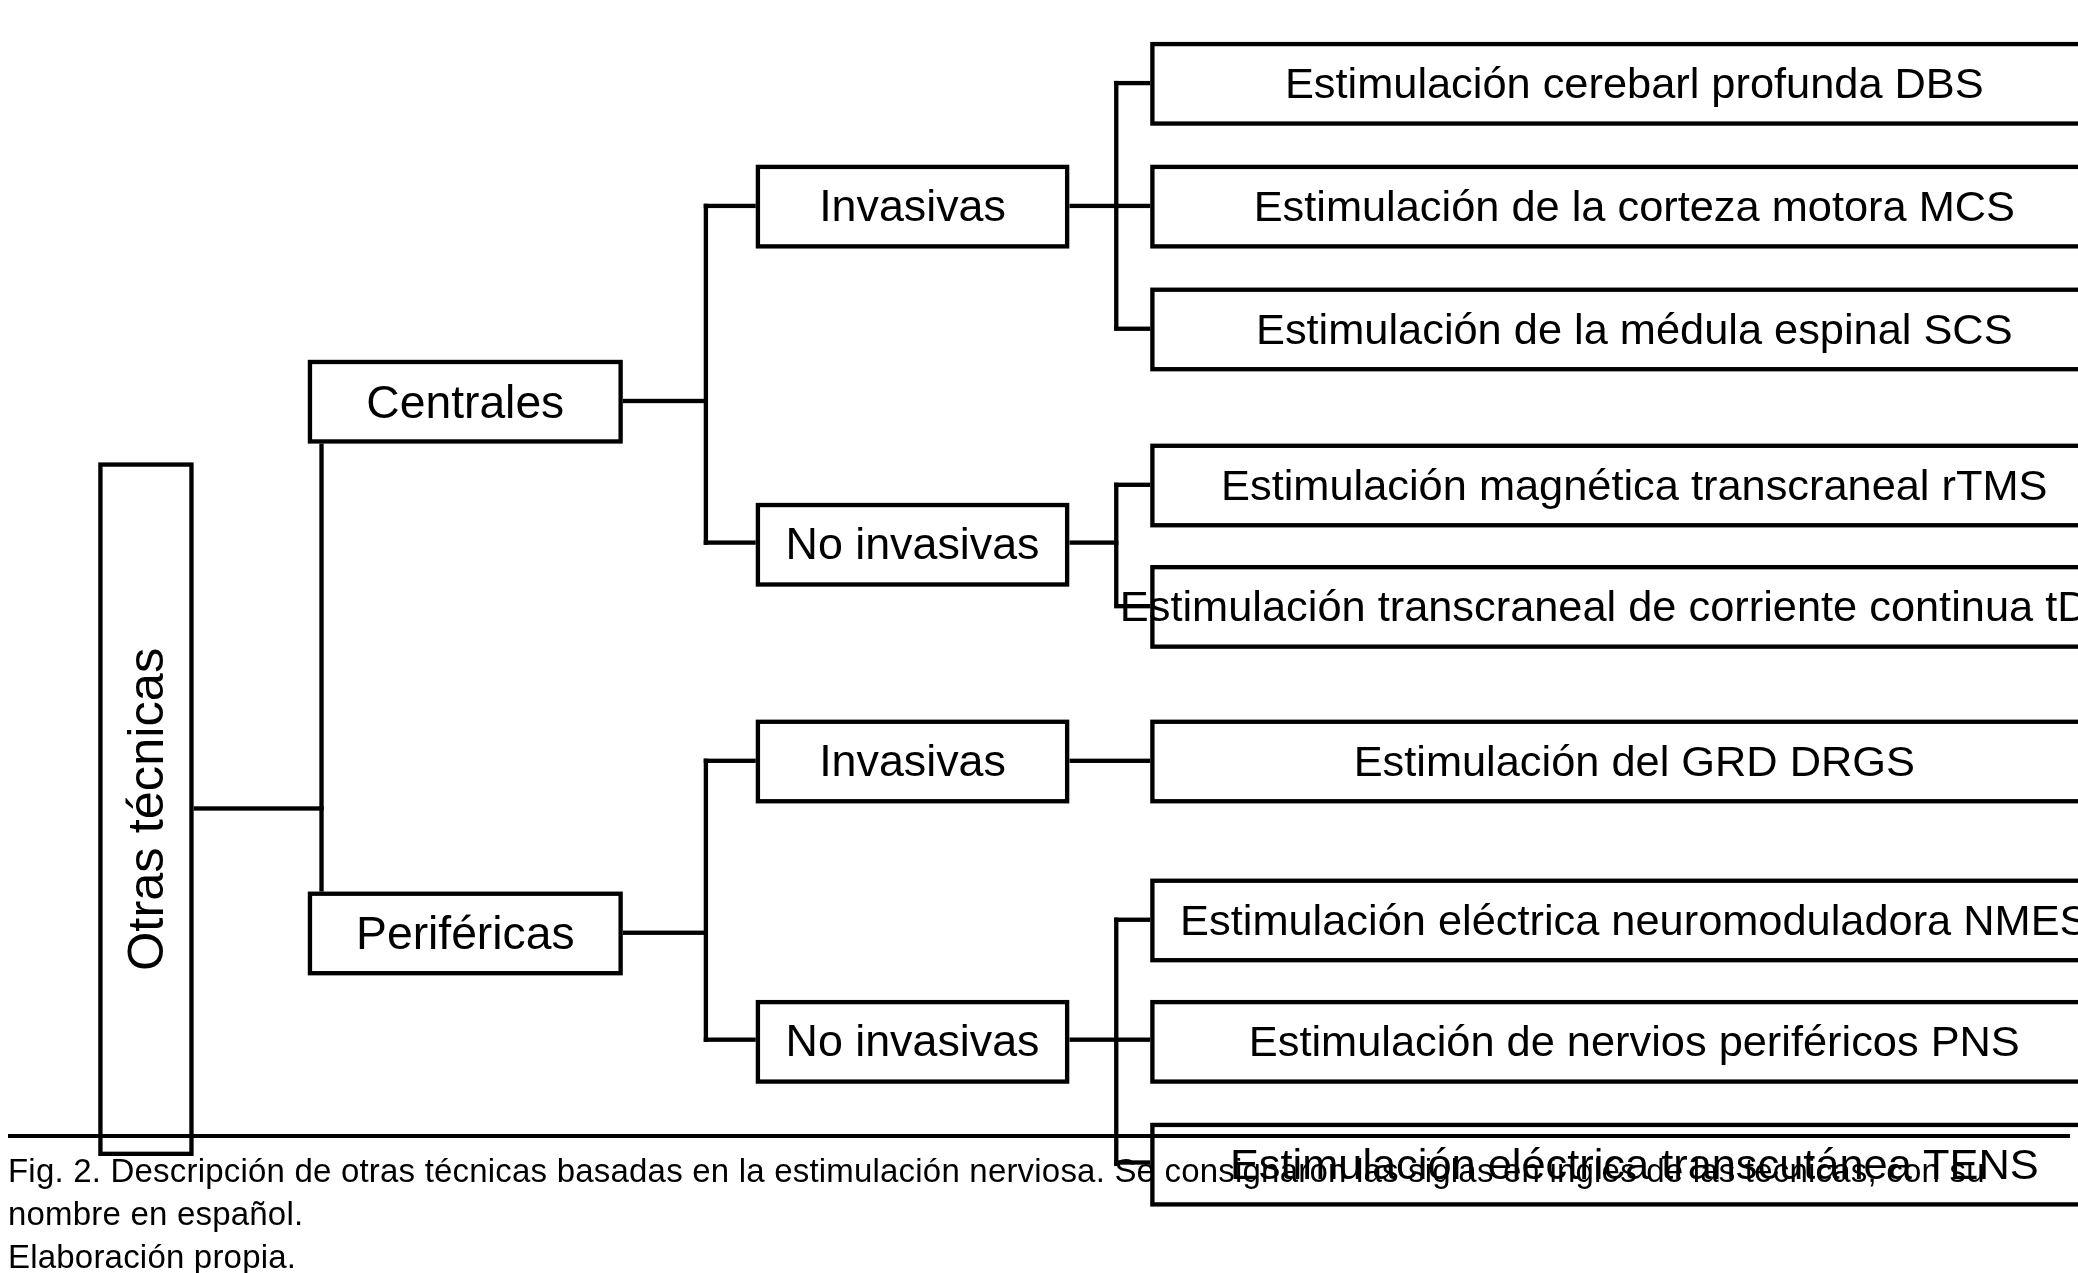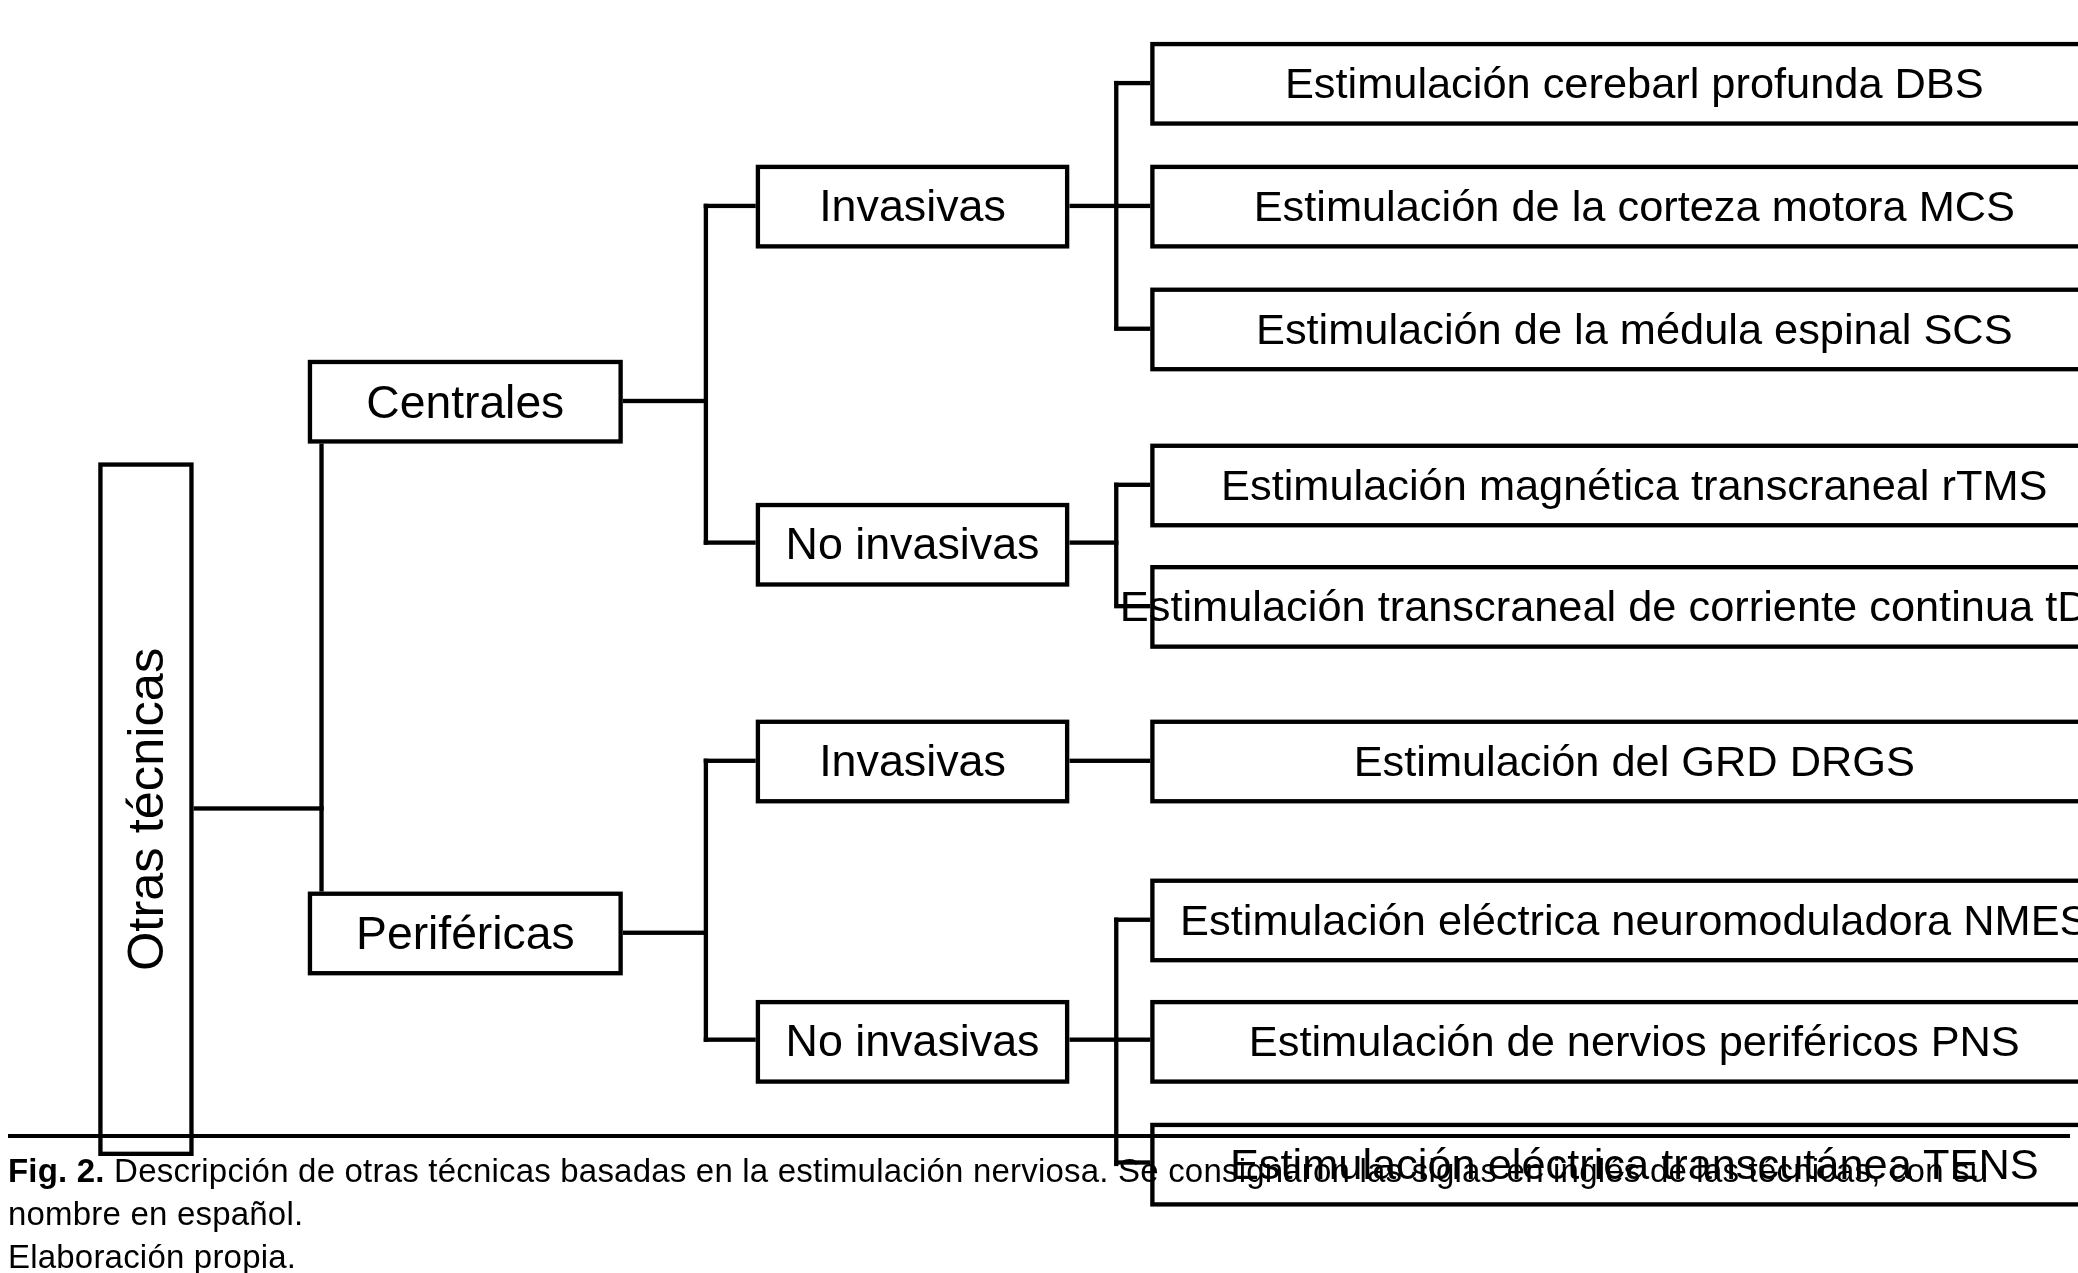--- a/index.html
+++ b/index.html
@@ -120,21 +120,21 @@
   }
   #caption {
     position: absolute;
     left: 8px;
     top: 1150px;
     width: 2056px;
     font-size: 33px;
     line-height: 1.30;
     letter-spacing: 0.2px;
   }
-  #caption .figlabel { font-weight: bold; }
+  #caption .figlabel { font-weight: normal; }
 </style>
 </head>
 <body>
 
 <div id="page">
 
   <div id="diagram" style="transform-origin: 0px 0px; transform: scale(1.445);">
 
     <div class="conn h" style="left:131px; top:558px; width:93px;"></div>
     <div class="conn v" style="left:221px; top:276px; width:3px; height:372px;"></div>

